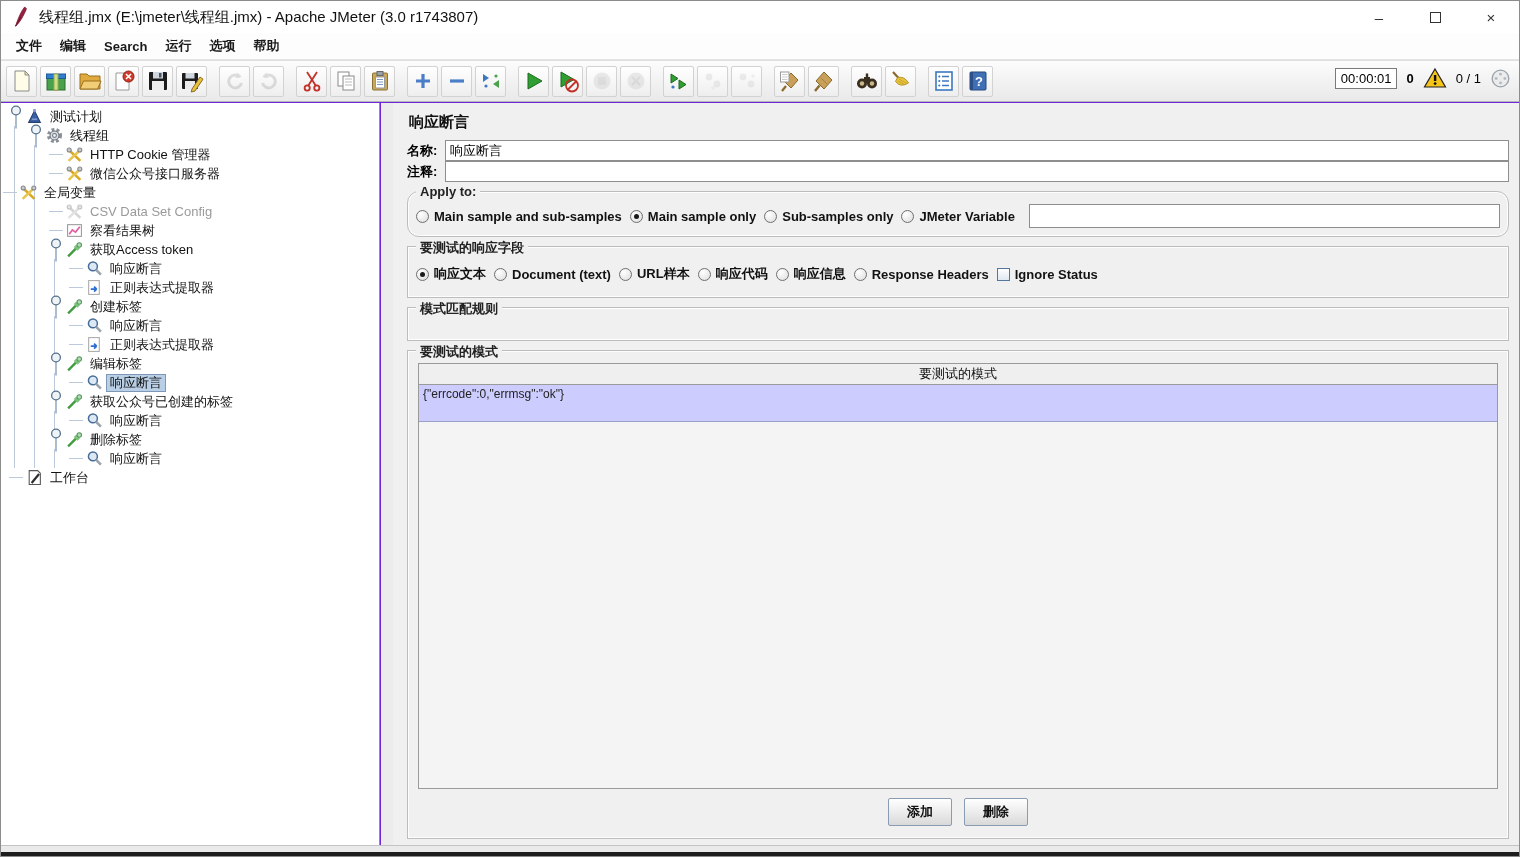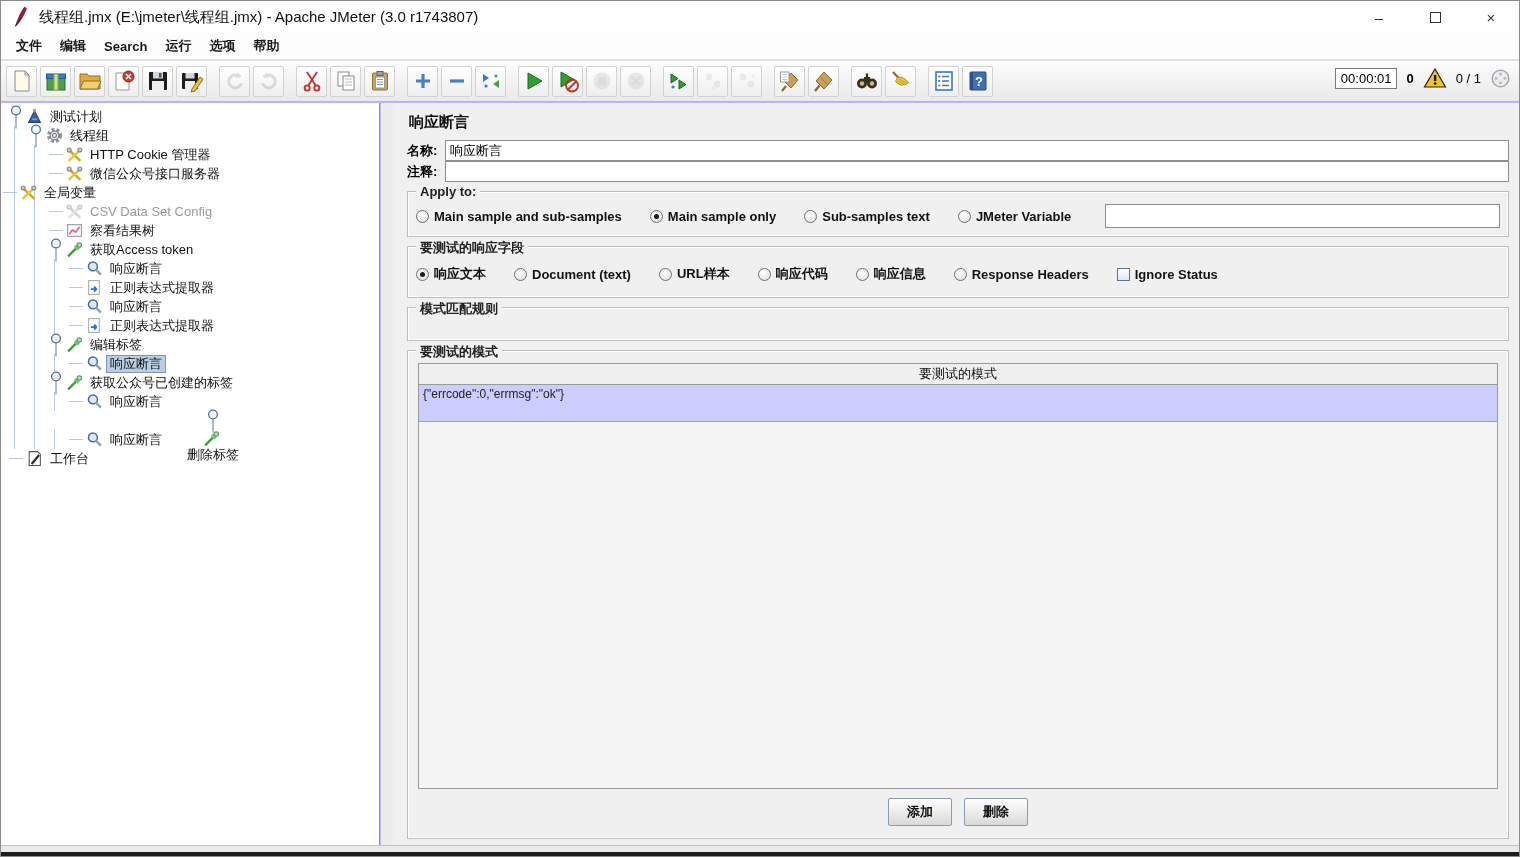--- a/index.html
+++ b/index.html
@@ -1,18 +1,18 @@
 <!DOCTYPE html>
 <html><head>
 <meta charset="utf-8">
 <style>
   * { margin:0; padding:0; box-sizing:border-box; }
   html,body { width:1520px; height:857px; overflow:hidden;
     font-family:"Liberation Sans", sans-serif; background:#f0f0f0; }
-  .window { position:absolute; inset:0; border:1px solid #8c8c8c; background:#c4b5fd; }
+  .window { position:absolute; inset:0; border:1px solid #8c8c8c; background:#6d28d9; }
 
   
   .titlebar { height:32px; background:#fff; display:flex; align-items:center; position:relative; }
   .app-icon { width:20px; height:22px; margin:0 8px 0 10px; }
   .title-text { font-size:15px; color:#111; }
   .win-controls { position:absolute; right:0; top:0; height:32px; display:flex; }
   .wc { width:56px; height:32px; display:flex; align-items:center; justify-content:center;
         font-size:15px; color:#333; cursor:default; }
   .wc .maxbox { width:11px; height:11px; border:1px solid #333; display:inline-block; }
 
@@ -63,21 +63,21 @@
   
   .panel-title { font-size:15px; font-weight:bold; color:#111; padding:6px 0 8px 2px; }
   .field-row { display:flex; align-items:center; margin-bottom:0; }
   .field-row .flabel { font-size:13px; font-weight:bold; width:38px; flex:none; }
   .field-row input { flex:1; height:21px; border:1px solid #8e8e8e; background:#fff;
                      font-size:13px; padding:1px 4px; font-family:"Liberation Sans",sans-serif; }
   .groupbox { border:1px solid #bdbdbd; box-shadow:inset 0 0 0 1px #fdfdfd; position:relative;
               margin-top:9px; padding:10px 8px 8px; }
   .grouplabel { position:absolute; top:-8px; left:8px; background:#f0f0f0; padding:0 4px;
                 font-size:13px; font-weight:bold; color:#222; }
-  .opt-row { display:flex; align-items:center; gap:28px; }
+  .opt-row { display:flex; align-items:center; gap:8px; }
   .opt-row.centered { justify-content:flex-start; }
   .opt { display:flex; align-items:center; gap:5px; }
   .opt .olabel { font-size:13px; font-weight:bold; color:#111; }
   .radio { width:13px; height:13px; border-radius:50%; border:1px solid #6f6f6f;
            background:radial-gradient(circle at 35% 30%, #ffffff, #dcdcdc); position:relative; flex:none; }
   .radio.checked::after { content:''; position:absolute; inset:3px; border-radius:50%; background:#1a1a1a; }
   .checkbox { width:13px; height:13px; border:1px solid #55779b; background:linear-gradient(#fff,#dfe8f1); flex:none; }
   .jmeter-var-input { flex:1; height:24px; border:1px solid #8e8e8e; background:#fff; margin-left:6px; }
 
   .patterns-box { flex:1; display:flex; flex-direction:column; }
@@ -486,117 +486,135 @@
             <span class="hdash"></span>
           </span>
           <span class="ticon">
             <svg viewBox="0 0 16 16">
               <rect x="2.5" y="1.5" width="10" height="13" fill="#fff" stroke="#aaa"></rect>
               <path d="M4.5 9.5h5.5M10 9.5L7.6 7.1M10 9.5l-2.4 2.4" stroke="#2b6fd4" stroke-width="1.7" fill="none"></path>
             </svg>
           </span>
           <span class="tlabel">正则表达式提取器</span>
         </div>
-        <div class="tree-row" style="padding-left: 66px;">
-          <span class="vguide" style="left: 13px;"></span>
-          <span class="vguide" style="left: 33px;"></span>
-          <span class="vguide" style="left: 53px;"></span>
-          <span class="slot">
-            <span class="hdash"></span>
-          </span>
-          <span class="ticon">
-            <svg viewBox="0 0 16 16">
-              <circle cx="6.5" cy="6" r="4.2" fill="#dce9f5" stroke="#476c96" stroke-width="1.4"></circle>
-              <path d="M9.6 9.2L14 13.8" stroke="#9aa2ab" stroke-width="2.4"></path>
-            </svg>
-          </span>
-          <span class="tlabel">响应断言</span>
-        </div>
-        <div class="tree-row" style="padding-left: 66px;">
-          <span class="vguide" style="left: 13px;"></span>
-          <span class="vguide" style="left: 33px;"></span>
-          <span class="vguide" style="left: 53px;"></span>
-          <span class="slot">
-            <span class="hdash"></span>
-          </span>
-          <span class="ticon">
-            <svg viewBox="0 0 16 16">
-              <rect x="2.5" y="1.5" width="10" height="13" fill="#fff" stroke="#aaa"></rect>
-              <path d="M4.5 9.5h5.5M10 9.5L7.6 7.1M10 9.5l-2.4 2.4" stroke="#2b6fd4" stroke-width="1.7" fill="none"></path>
-            </svg>
-          </span>
-          <span class="tlabel">正则表达式提取器</span>
-        </div>
         <div class="tree-row" style="padding-left: 46px;">
           <span class="vguide" style="left: 13px;"></span>
           <span class="vguide" style="left: 33px;"></span>
           <span class="slot">
             <svg viewBox="0 0 14 19">
               <line x1="7" y1="8.5" x2="7" y2="19" stroke="#7d98b3"></line>
               <circle cx="7" cy="5" r="3.4" fill="#eef3f8" stroke="#54708c"></circle>
             </svg>
           </span>
           <span class="ticon">
             <svg viewBox="0 0 16 16">
               <path d="M2 14.5L9.5 7" stroke="#3f9d3f" stroke-width="2.2"></path>
               <path d="M8.5 4.5l3.5 3.5" stroke="#7cc47c" stroke-width="3.4"></path>
               <circle cx="12.5" cy="3.8" r="2.1" fill="#b4dcb4" stroke="#55995f"></circle>
             </svg>
           </span>
-          <span class="tlabel">编辑标签</span>
+          <span class="tlabel">创建标签</span>
         </div>
         <div class="tree-row" style="padding-left: 66px;">
           <span class="vguide" style="left: 13px;"></span>
           <span class="vguide" style="left: 33px;"></span>
           <span class="vguide" style="left: 53px;"></span>
           <span class="slot">
             <span class="hdash"></span>
           </span>
           <span class="ticon">
             <svg viewBox="0 0 16 16">
               <circle cx="6.5" cy="6" r="4.2" fill="#dce9f5" stroke="#476c96" stroke-width="1.4"></circle>
               <path d="M9.6 9.2L14 13.8" stroke="#9aa2ab" stroke-width="2.4"></path>
             </svg>
           </span>
-          <span class="tlabel sel">响应断言</span>
+          <span class="tlabel">响应断言</span>
+        </div>
+        <div class="tree-row" style="padding-left: 66px;">
+          <span class="vguide" style="left: 13px;"></span>
+          <span class="vguide" style="left: 33px;"></span>
+          <span class="vguide" style="left: 53px;"></span>
+          <span class="slot">
+            <span class="hdash"></span>
+          </span>
+          <span class="ticon">
+            <svg viewBox="0 0 16 16">
+              <rect x="2.5" y="1.5" width="10" height="13" fill="#fff" stroke="#aaa"></rect>
+              <path d="M4.5 9.5h5.5M10 9.5L7.6 7.1M10 9.5l-2.4 2.4" stroke="#2b6fd4" stroke-width="1.7" fill="none"></path>
+            </svg>
+          </span>
+          <span class="tlabel">正则表达式提取器</span>
         </div>
         <div class="tree-row" style="padding-left: 46px;">
           <span class="vguide" style="left: 13px;"></span>
           <span class="vguide" style="left: 33px;"></span>
           <span class="slot">
             <svg viewBox="0 0 14 19">
               <line x1="7" y1="8.5" x2="7" y2="19" stroke="#7d98b3"></line>
               <circle cx="7" cy="5" r="3.4" fill="#eef3f8" stroke="#54708c"></circle>
             </svg>
           </span>
           <span class="ticon">
             <svg viewBox="0 0 16 16">
               <path d="M2 14.5L9.5 7" stroke="#3f9d3f" stroke-width="2.2"></path>
               <path d="M8.5 4.5l3.5 3.5" stroke="#7cc47c" stroke-width="3.4"></path>
               <circle cx="12.5" cy="3.8" r="2.1" fill="#b4dcb4" stroke="#55995f"></circle>
             </svg>
           </span>
-          <span class="tlabel">获取公众号已创建的标签</span>
+          <span class="tlabel">编辑标签</span>
         </div>
         <div class="tree-row" style="padding-left: 66px;">
           <span class="vguide" style="left: 13px;"></span>
           <span class="vguide" style="left: 33px;"></span>
           <span class="vguide" style="left: 53px;"></span>
           <span class="slot">
             <span class="hdash"></span>
           </span>
           <span class="ticon">
             <svg viewBox="0 0 16 16">
               <circle cx="6.5" cy="6" r="4.2" fill="#dce9f5" stroke="#476c96" stroke-width="1.4"></circle>
               <path d="M9.6 9.2L14 13.8" stroke="#9aa2ab" stroke-width="2.4"></path>
             </svg>
           </span>
+          <span class="tlabel sel">响应断言</span>
+        </div>
+        <div class="tree-row" style="padding-left: 46px;">
+          <span class="vguide" style="left: 13px;"></span>
+          <span class="vguide" style="left: 33px;"></span>
+          <span class="slot">
+            <svg viewBox="0 0 14 19">
+              <line x1="7" y1="8.5" x2="7" y2="19" stroke="#7d98b3"></line>
+              <circle cx="7" cy="5" r="3.4" fill="#eef3f8" stroke="#54708c"></circle>
+            </svg>
+          </span>
+          <span class="ticon">
+            <svg viewBox="0 0 16 16">
+              <path d="M2 14.5L9.5 7" stroke="#3f9d3f" stroke-width="2.2"></path>
+              <path d="M8.5 4.5l3.5 3.5" stroke="#7cc47c" stroke-width="3.4"></path>
+              <circle cx="12.5" cy="3.8" r="2.1" fill="#b4dcb4" stroke="#55995f"></circle>
+            </svg>
+          </span>
+          <span class="tlabel">获取公众号已创建的标签</span>
+        </div>
+        <div class="tree-row" style="padding-left: 66px;">
+          <span class="vguide" style="left: 13px;"></span>
+          <span class="vguide" style="left: 33px;"></span>
+          <span class="vguide" style="left: 53px;"></span>
+          <span class="slot">
+            <span class="hdash"></span>
+          </span>
+          <span class="ticon">
+            <svg viewBox="0 0 16 16">
+              <circle cx="6.5" cy="6" r="4.2" fill="#dce9f5" stroke="#476c96" stroke-width="1.4"></circle>
+              <path d="M9.6 9.2L14 13.8" stroke="#9aa2ab" stroke-width="2.4"></path>
+            </svg>
+          </span>
           <span class="tlabel">响应断言</span>
         </div>
-        <div class="tree-row" style="padding-left: 46px; flex-direction: column;">
+        <div class="tree-row" style="padding-left: 46px;">
           <span class="vguide" style="left: 13px;"></span>
           <span class="vguide" style="left: 33px;"></span>
           <span class="slot">
             <svg viewBox="0 0 14 19">
               <line x1="7" y1="8.5" x2="7" y2="19" stroke="#7d98b3"></line>
               <circle cx="7" cy="5" r="3.4" fill="#eef3f8" stroke="#54708c"></circle>
             </svg>
           </span>
           <span class="ticon">
             <svg viewBox="0 0 16 16">
@@ -642,34 +660,34 @@
 
       <div class="field-row">
         <span class="flabel">名称:</span>
         <input type="text" value="响应断言" style="">
       </div>
       <div class="field-row">
         <span class="flabel">注释:</span>
         <input type="text" value="" style="">
       </div>
 
-      <div class="groupbox" style="padding:12px 8px 8px;">
+      <div class="groupbox" style="padding:12px 8px 8px;border-radius:12px;">
         <span class="grouplabel">Apply to:</span>
         <div class="opt-row" id="applyto-opts">
             <label class="opt">
               <span class="radio"></span>
               <span class="olabel">Main sample and sub-samples</span>
             </label>
             <label class="opt">
               <span class="radio checked"></span>
               <span class="olabel">Main sample only</span>
             </label>
             <label class="opt">
               <span class="radio"></span>
-              <span class="olabel">Sub-samples text</span>
+              <span class="olabel">Sub-samples only</span>
             </label>
             <label class="opt">
               <span class="radio"></span>
               <span class="olabel">JMeter Variable</span>
             </label>
           <input type="text" class="jmeter-var-input" value="" style="">
         </div>
       </div>
 
       <div class="groupbox" style="padding:18px 8px 14px;">

